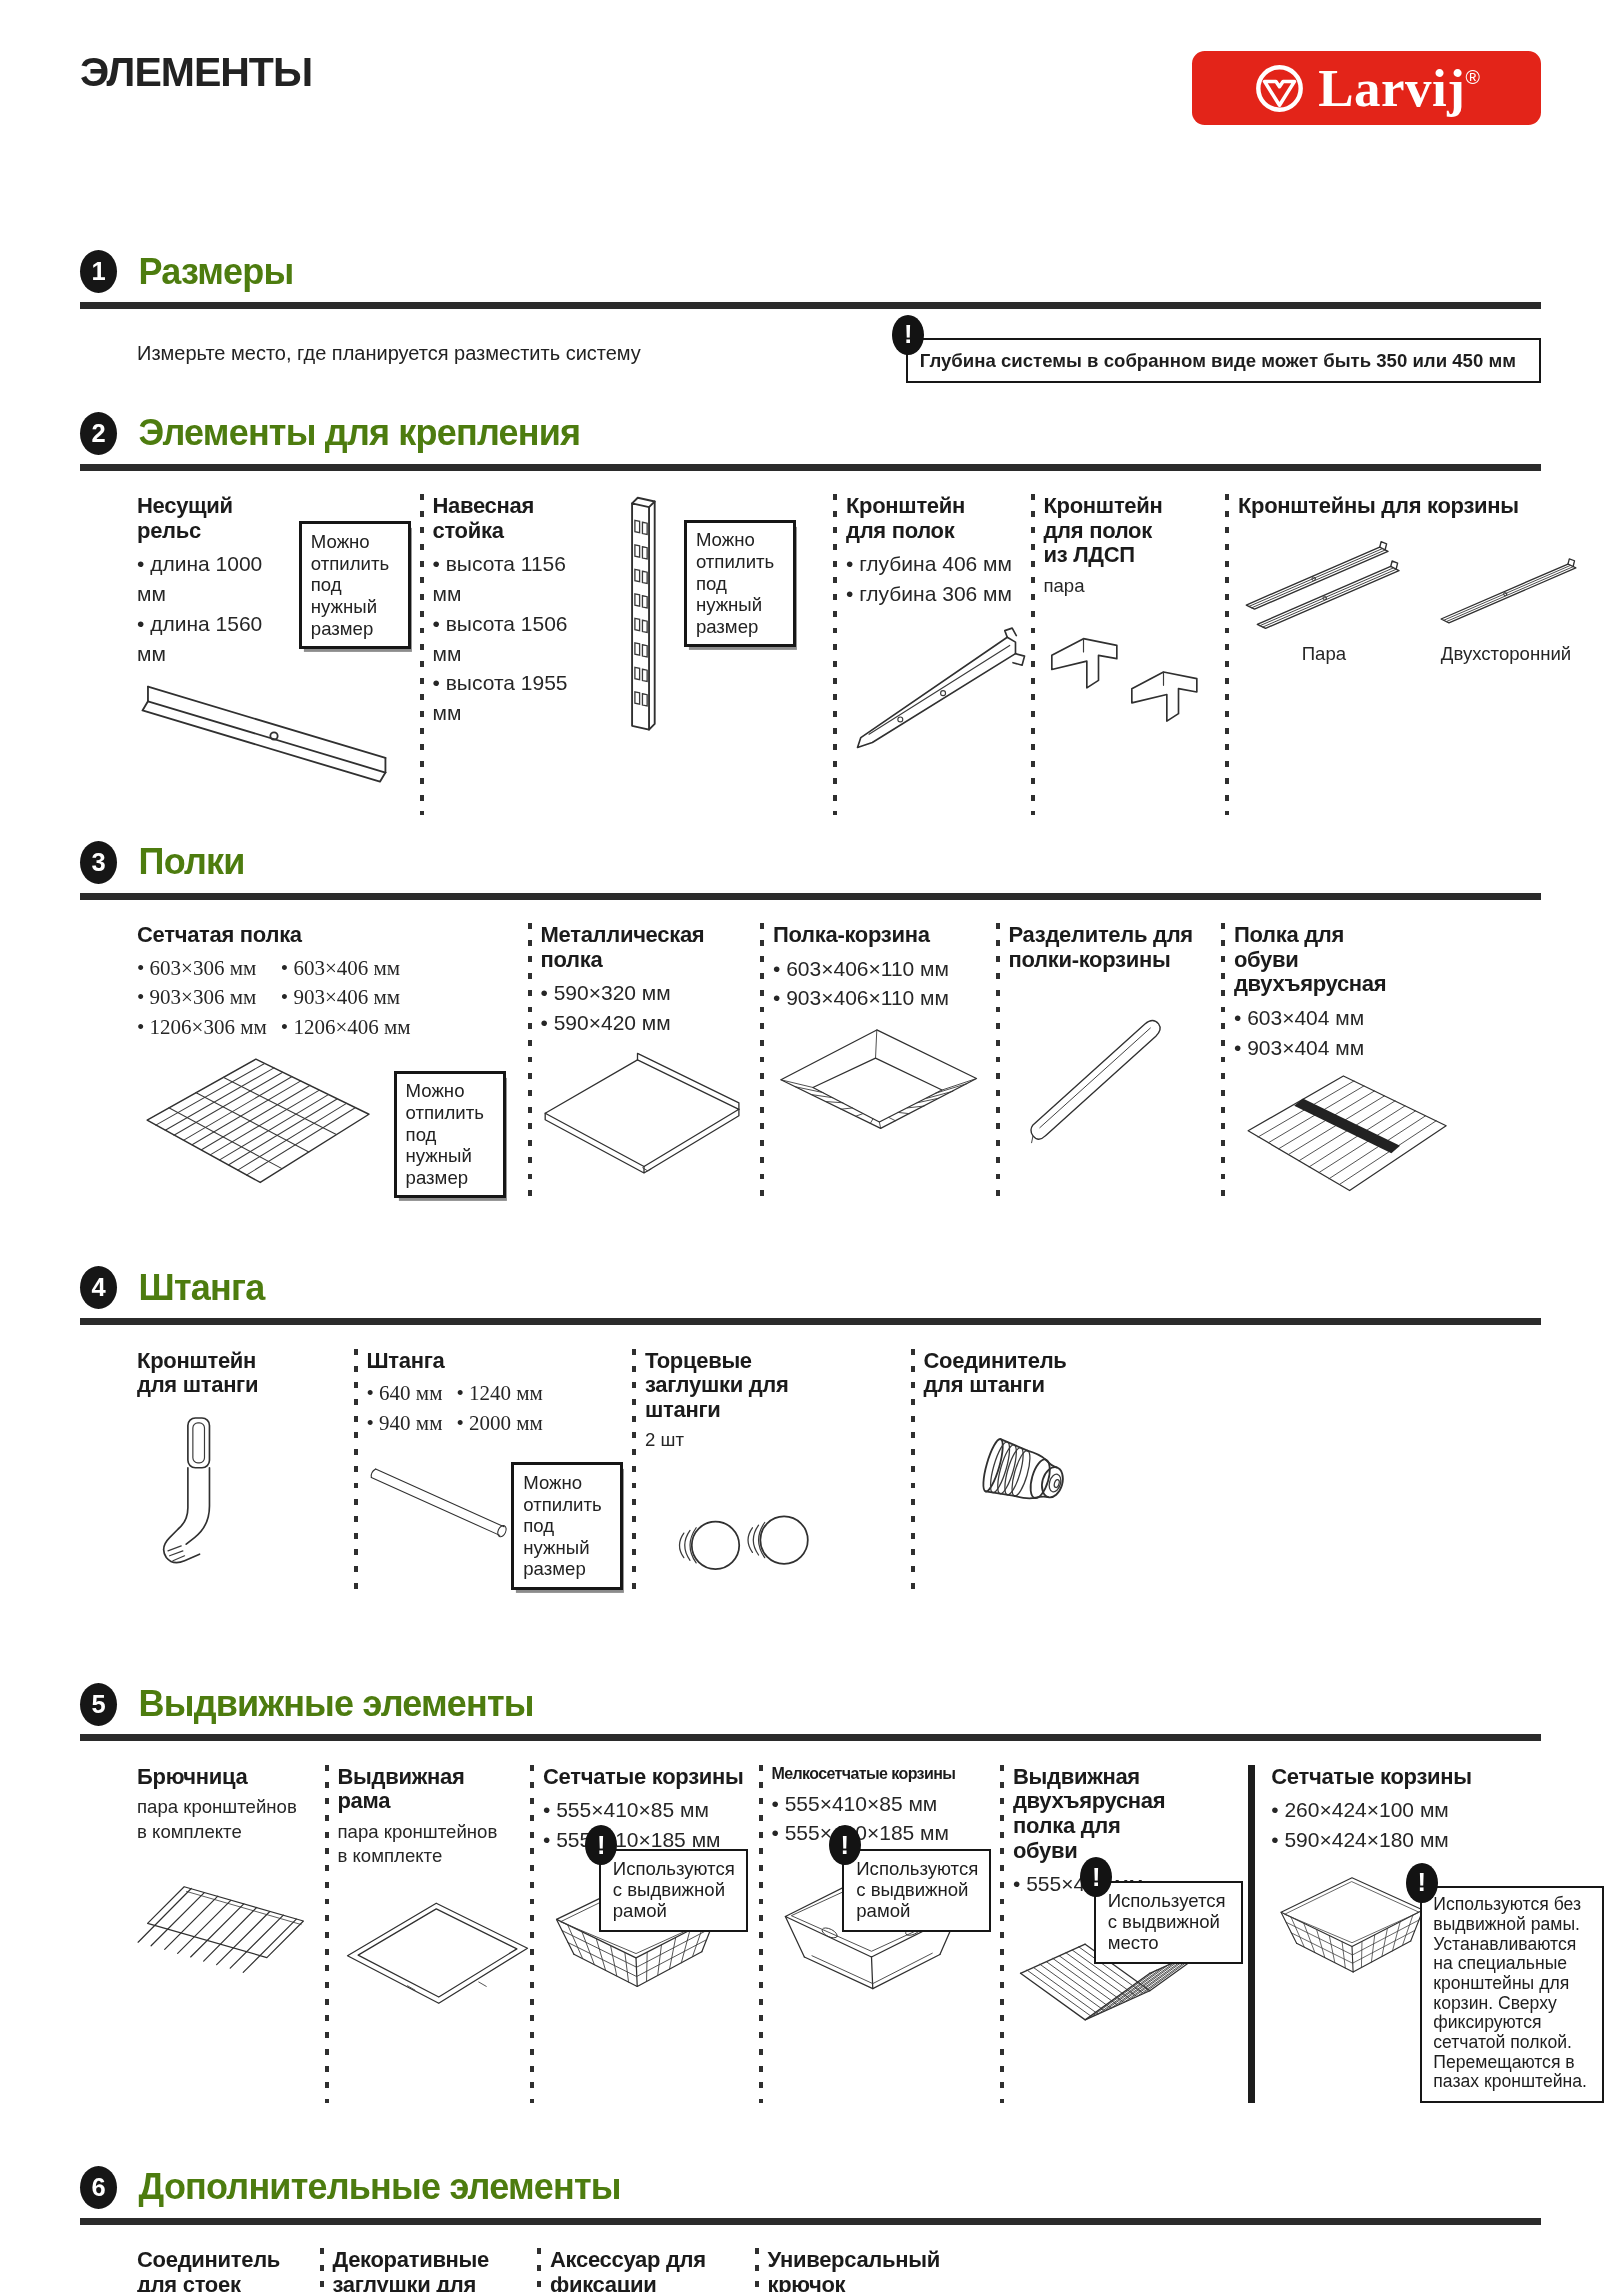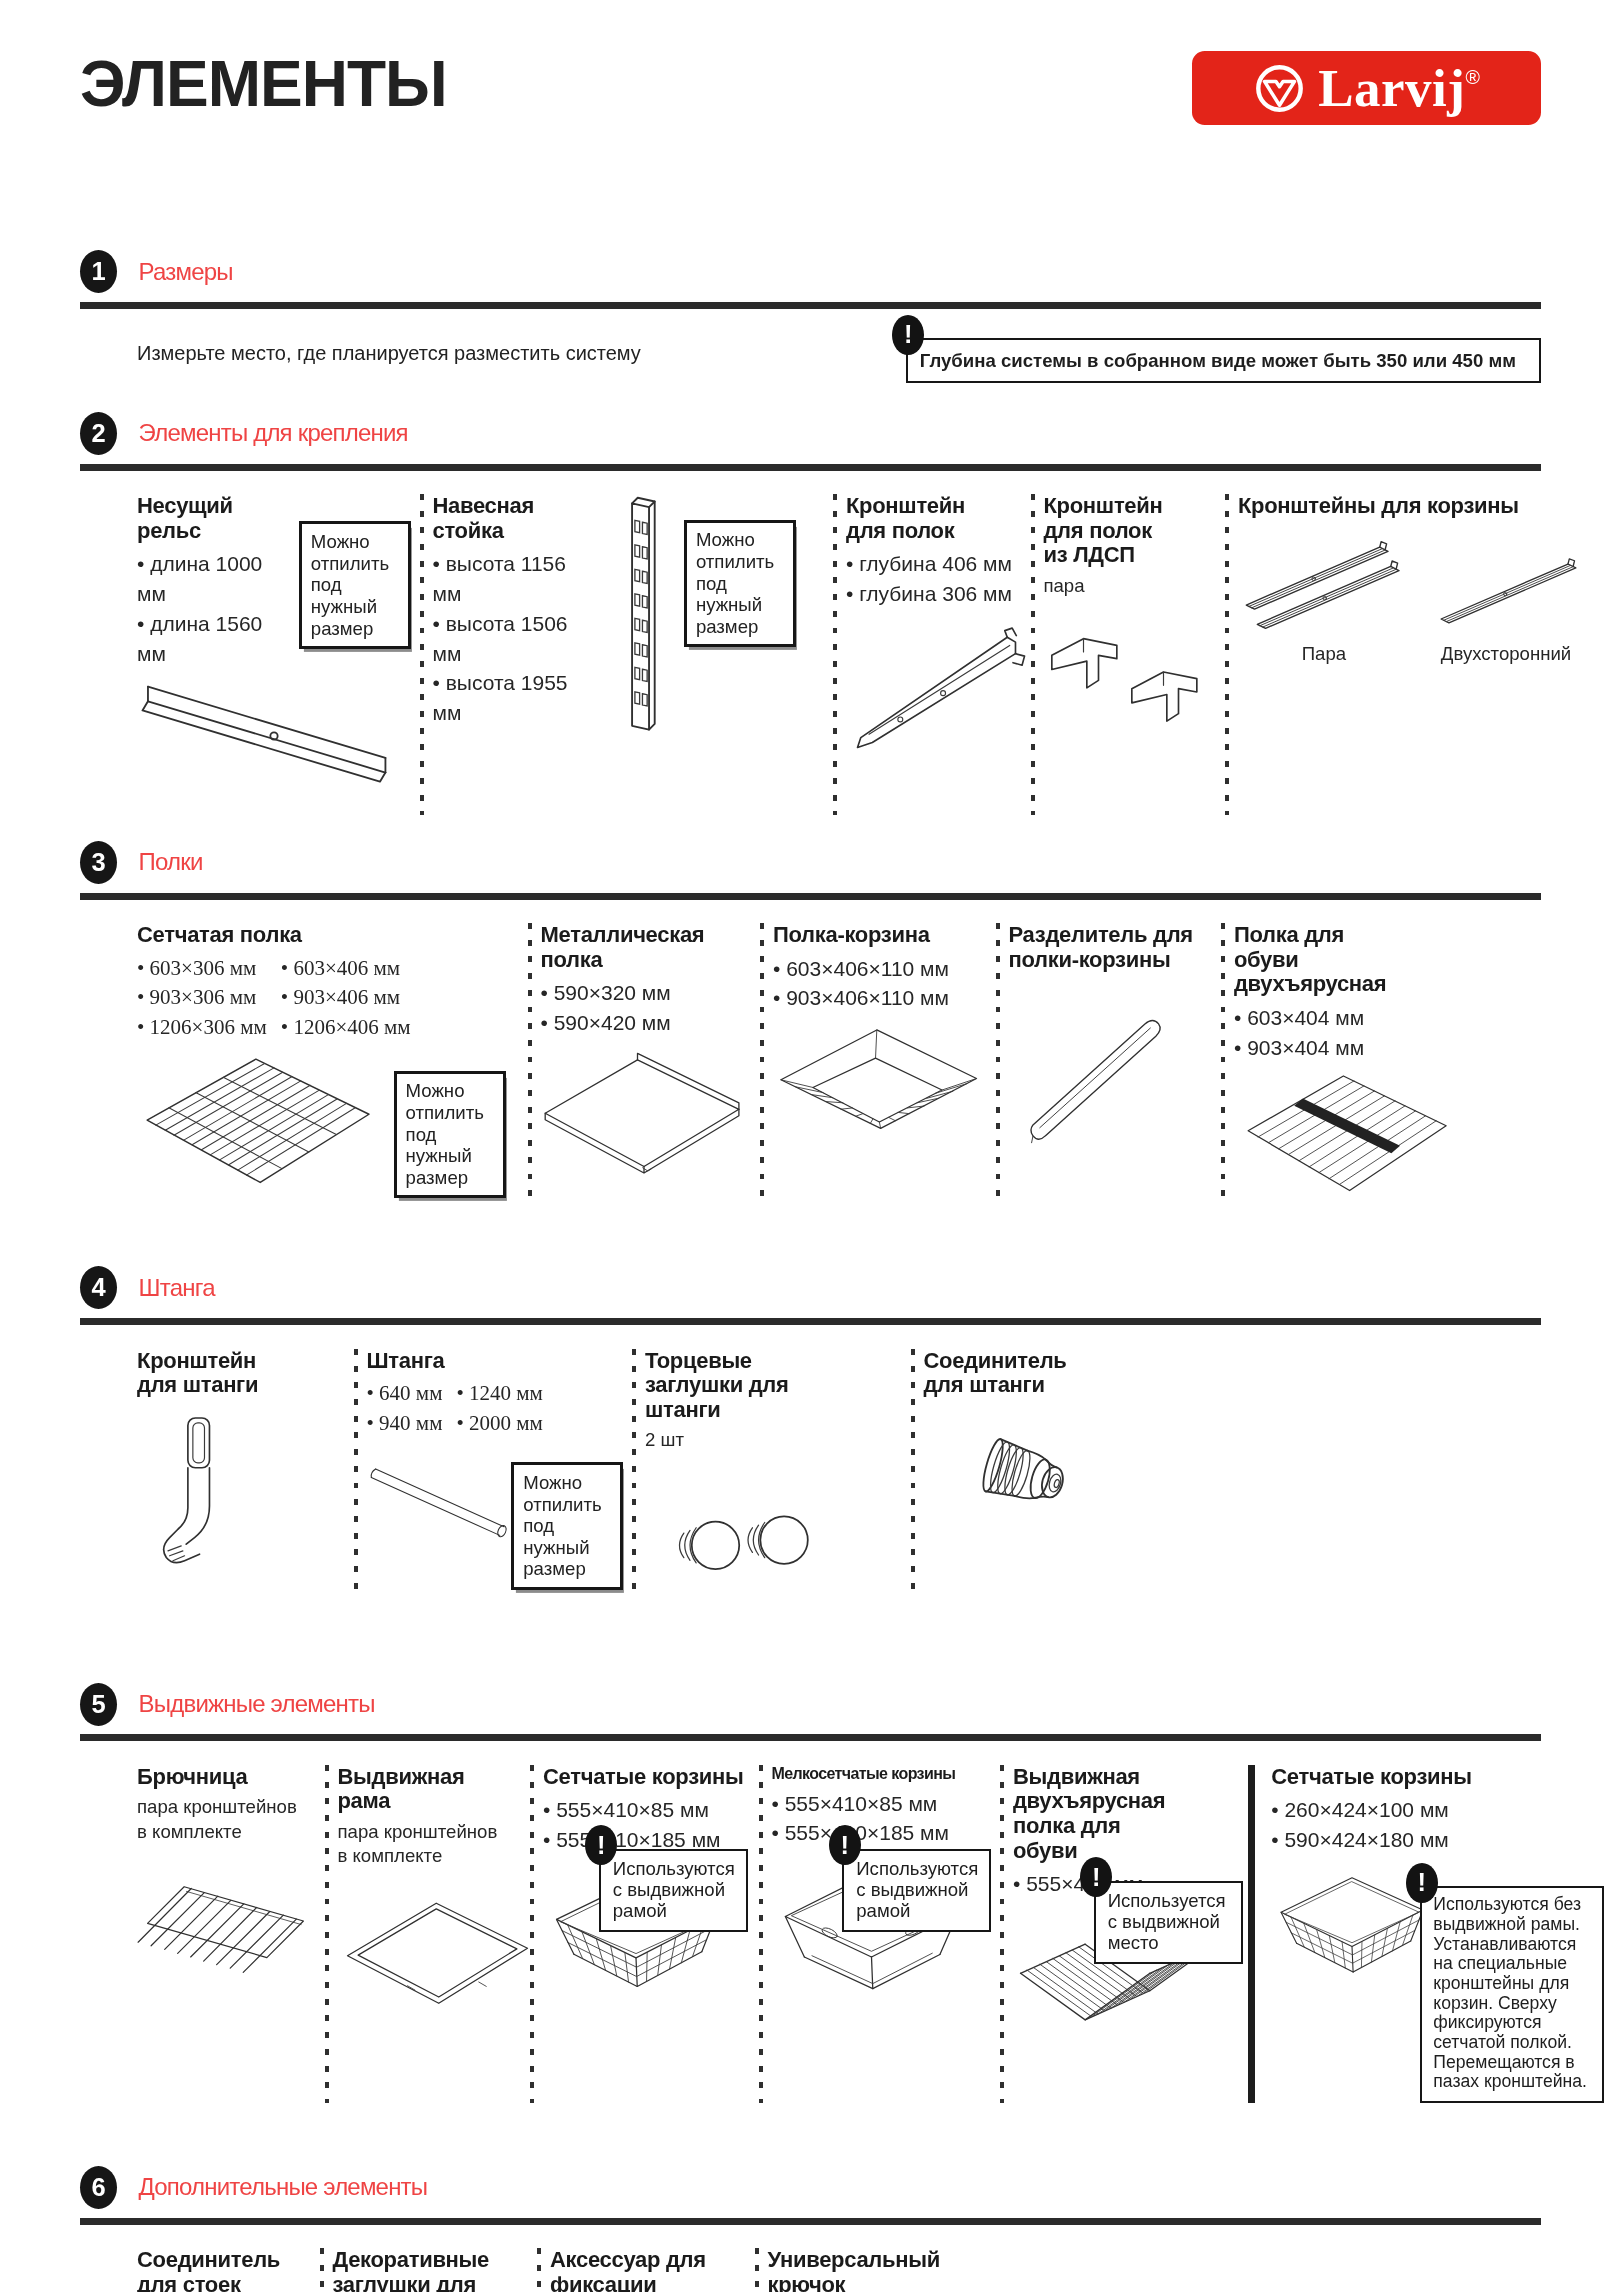--- a/index.html
+++ b/index.html
@@ -6,31 +6,31 @@
   html,body { background:#ffffff; }
   body {
     width:1621px; height:2293px; overflow:hidden;
     font-family:"Liberation Sans", sans-serif; color:#1d1d1d;
     position:relative;
   }
   .page { width:100%; height:100%; padding:51px 80px 0 80px; }
 
   
   .masthead { display:flex; justify-content:space-between; align-items:flex-start; margin-bottom:125px; }
-  .page-title { font-size:64px; font-weight:800; letter-spacing:-1px; color:#222; line-height:1.05; }
+  .page-title { font-size:41px; font-weight:800; letter-spacing:-1px; color:#222; line-height:1.05; }
   .logo { background:#e32419; border-radius:12.7px; width:349px; height:74px;
           display:flex; align-items:center; justify-content:center; gap:12.7px; color:#fff; }
   .logo-word { font-family:"Liberation Serif", serif; font-weight:700; font-size:53px; line-height:1; letter-spacing:0.5px; }
   .logo-word sup { font-size:19.6px; vertical-align:21.6px; font-family:"Liberation Sans",sans-serif; font-weight:400; }
 
   
   .sec-head { display:flex; align-items:center; gap:21.6px; }
   .num { width:37px; height:43px; border-radius:50%; background:#161616; color:#fff;
          font-weight:800; font-size:25.5px; display:flex; align-items:center; justify-content:center; flex:0 0 auto; }
-  .sec-title { font-size:24px; font-weight:400; letter-spacing:-0.8px; color:#ef4444; }
+  .sec-title { font-size:36px; font-weight:700; letter-spacing:-0.8px; color:#4d7c0f; }
   .rule { height:6.9px; background:#2b2b2b; margin-top:8.8px; margin-bottom:23.5px; }
 
   .content { margin-left:57px; }
   .grid { display:grid; column-gap:8.8px; }
   .sep { width:3.9px; align-self:stretch;
          background-image:repeating-linear-gradient(to bottom,#2f2f2f 0 5.9px, transparent 5.9px 16.7px); }
   .sepbold { width:6.9px; align-self:stretch; background:#1d1d1d; }
   .col { position:relative; }
 
   .item-name { font-size:22px; font-weight:700; line-height:1.12; letter-spacing:-0.3px; color:#1b1b1b; margin-bottom:5.9px; }

